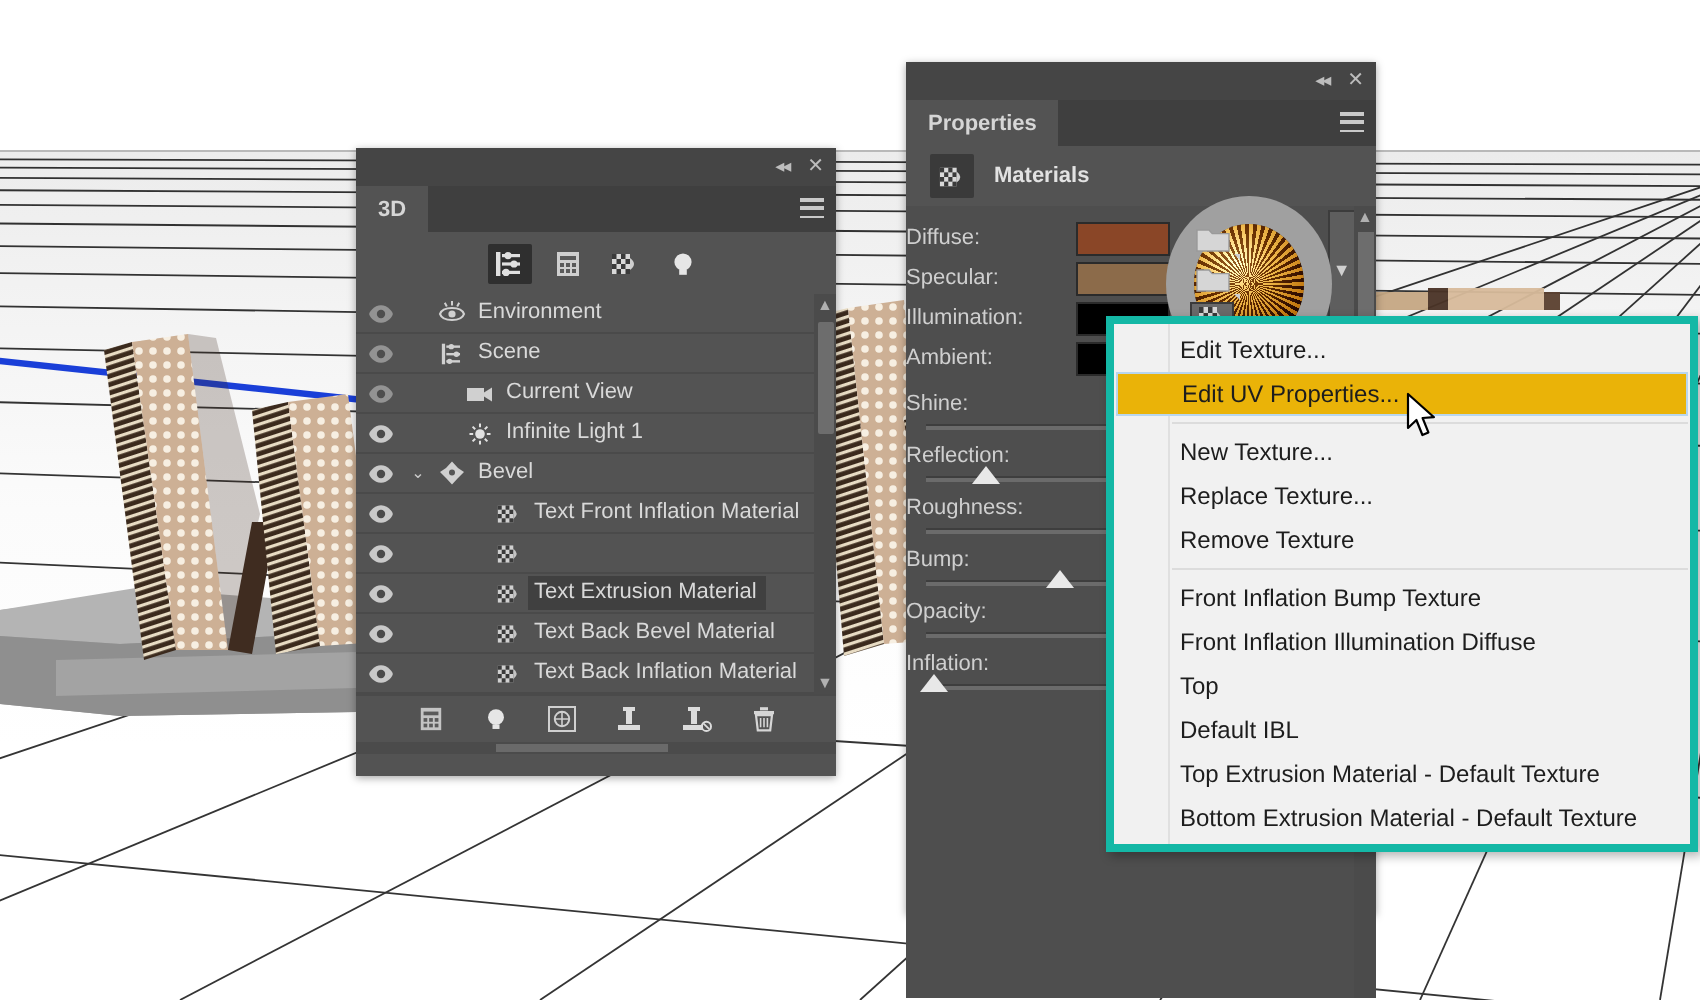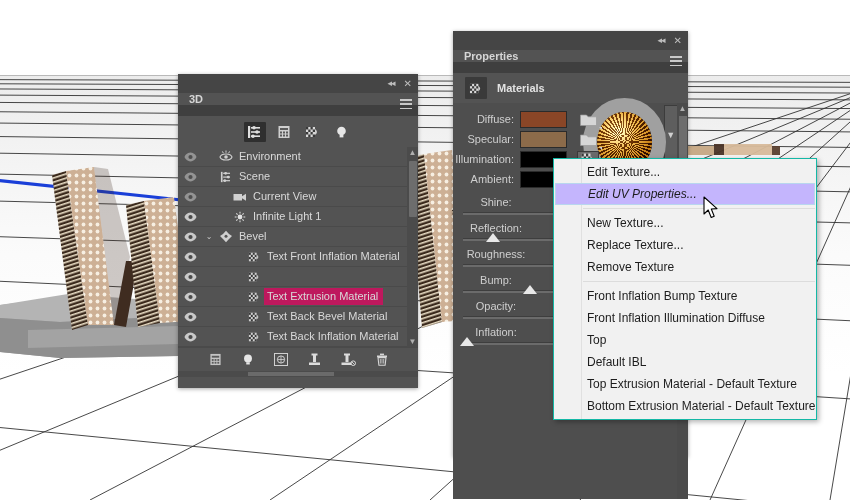--- a/index.html
+++ b/index.html
@@ -50,21 +50,20 @@
     padding-right:6px; gap:9px;
   }
   .tb-icon {
     color:#bdbdbd; font-size:10px; line-height:1; cursor:default;
     user-select:none;
   }
   .tb-icon.collapse { font-size:9px; letter-spacing:-1px; }
   .tab-strip {
     height:23px; background:#701a75; display:flex; align-items:stretch;
     position:relative;
-    flex-direction:column;
   }
   .tab {
     background:#535353; color:#d6d6d6;
     font-size:11px; font-weight:bold;
     display:flex; align-items:center; padding:0 11px;
   }
   .tab-rest { flex:1; background:#3f3f3f; }
   .panel-menu-btn {
     position:absolute; right:6px; top:6px;
     width:12px; height:10px;
@@ -87,21 +86,21 @@
     background:#535353;
     height:200px;
     overflow:hidden;
     position:relative;
   }
   .tree-row {
     height:20px; display:flex; align-items:center;
     border-bottom:1px solid #4a4a4a;
     padding-left:0px; position:relative;
   }
-  .tree-row.selected .row-label { background:#be185d; }
+  .tree-row.selected .row-label { background:#404040; }
   .eye {
     width:24px; display:flex; align-items:center; justify-content:center;
     flex:0 0 24px;
   }
   .eye.dim svg { opacity:0.55; }
   .twisty {
     width:14px; flex:0 0 14px; display:flex; align-items:center;
     justify-content:center; color:#c8c8c8; font-size:8px;
   }
   .row-icon { width:20px; flex:0 0 20px; display:flex;
@@ -142,21 +141,21 @@
     display:flex; align-items:center; justify-content:center;
     border-radius:1px;
   }
   .mat-header .mh-label { font-size:11px; color:#e2e2e2; font-weight:bold; }
   .props-body { background:#4e4e4e; padding-top:6px; position:relative;
     height:396px; }
   .swatch-row {
     display:flex; align-items:center; height:20px; margin-bottom:0px;
   }
   .swatch-label {
-    width:67px; text-align:right; padding-right:6px;
+    width:85px; text-align:left; padding-right:6px;
     font-size:11px; color:#cfcfcf;
   }
   .swatch {
     width:47px; height:17px; border:1px solid #2b2b2b;
   }
   .folder-btn {
     width:22px; height:17px; margin-left:10px; position:relative;
     display:flex; align-items:center; justify-content:center;
   }
   .folder-btn.framed { background:#6a6a6a; border:1px solid #3a3a3a; }
@@ -189,57 +188,56 @@
     position:absolute; right:0; top:0; width:11px; height:396px;
     background:#4b4b4b;
   }
   .props-scroll .chev { color:#b0b0b0; font-size:8px; text-align:center;
     line-height:11px; }
   .props-scroll .thumb { position:absolute; left:1.5px; top:13px;
     width:8px; height:70px; background:#6d6d6d; }
 
   .slider-group { padding:7px 0 0 0; }
   .slider-label {
-    font-size:11px; color:#cfcfcf; width:92px; text-align:center;
+    font-size:11px; color:#cfcfcf; width:92px; text-align:left;
     padding-right:6px; display:block; margin-bottom:4px;
   }
   .slider-track {
     height:3px; background:#6b6b6b; margin-left:10px; margin-right:22px;
     position:relative; border-top:1px solid #3e3e3e;
   }
   .slider-thumb {
     position:absolute; top:-6px; width:0;height:0;
     border-left:7px solid transparent; border-right:7px solid transparent;
     border-bottom:9px solid #e8e8e8;
   }
 
   
   #ctxmenu {
-    position:absolute; left:553px; top:158px; width:264px;
-    background:#f1f1f1; border:1px solid #14b8a6;
+    position:absolute; left:553px; top:158px; width:296px;
+    background:#f1f1f1; border:4px solid #14b8a6;
     font-size:12px; color:#1d1d1d;
     box-shadow:2px 2px 5px rgba(0,0,0,0.3);
     padding:2px 0;
   }
   #ctxmenu .gutter {
     position:absolute; left:0; top:0; bottom:0; width:28px;
     background:#f1f1f1; border-right:1px solid #e0e0e0;
   }
   .menu-item {
     height:22px; display:flex; align-items:center;
     padding-left:33px; position:relative; z-index:2;
     white-space:nowrap;
   }
   .menu-item.highlight {
-    background:#c4b5fd;
+    background:#eab308;
     border:1px solid #b8d6ee;
     height:22px;
     margin:0 1px;
     padding-left:32px;
-    font-style:italic;
   }
   .menu-sep {
     height:1px; background:#dcdcdc; margin:3px 1px 3px 29px; position:relative; z-index:2;
   }
 
   
   #cursor { position:absolute; left:703px; top:196px; z-index:50; }
 </style>
 </head>
 <body>

